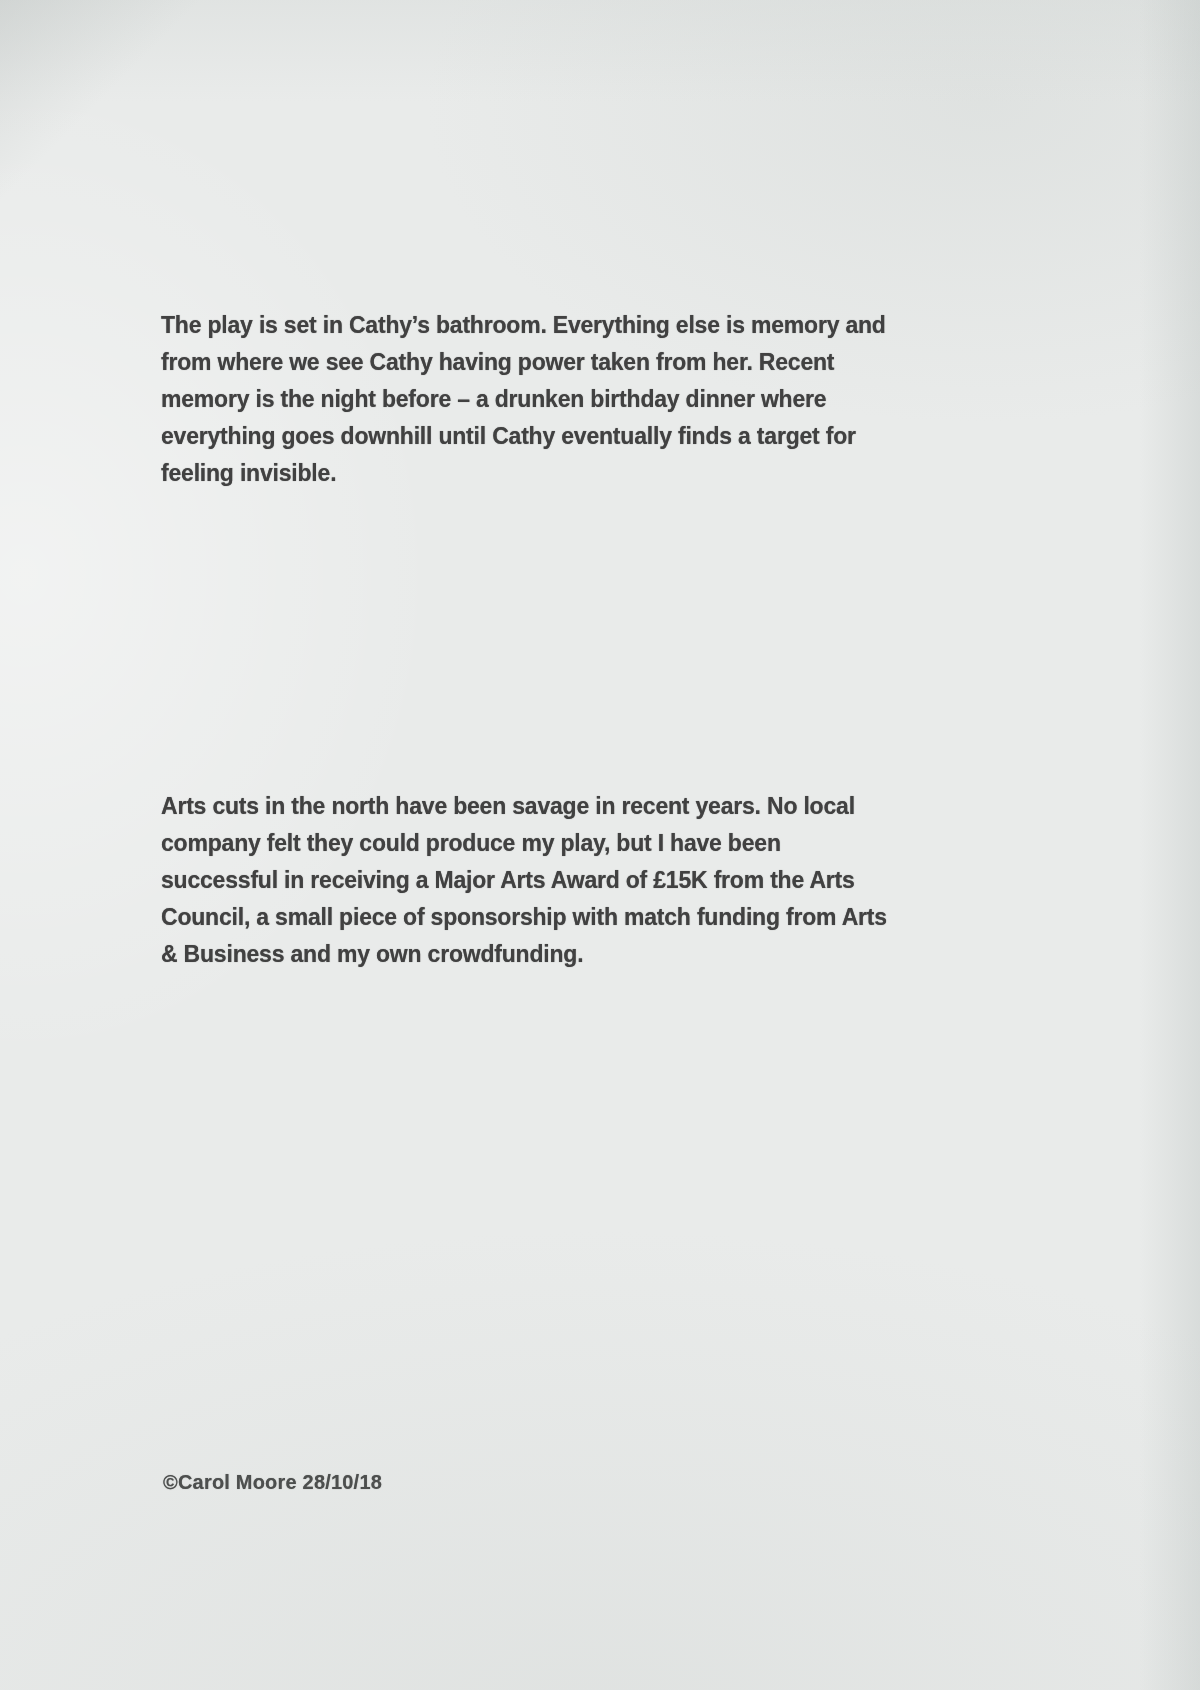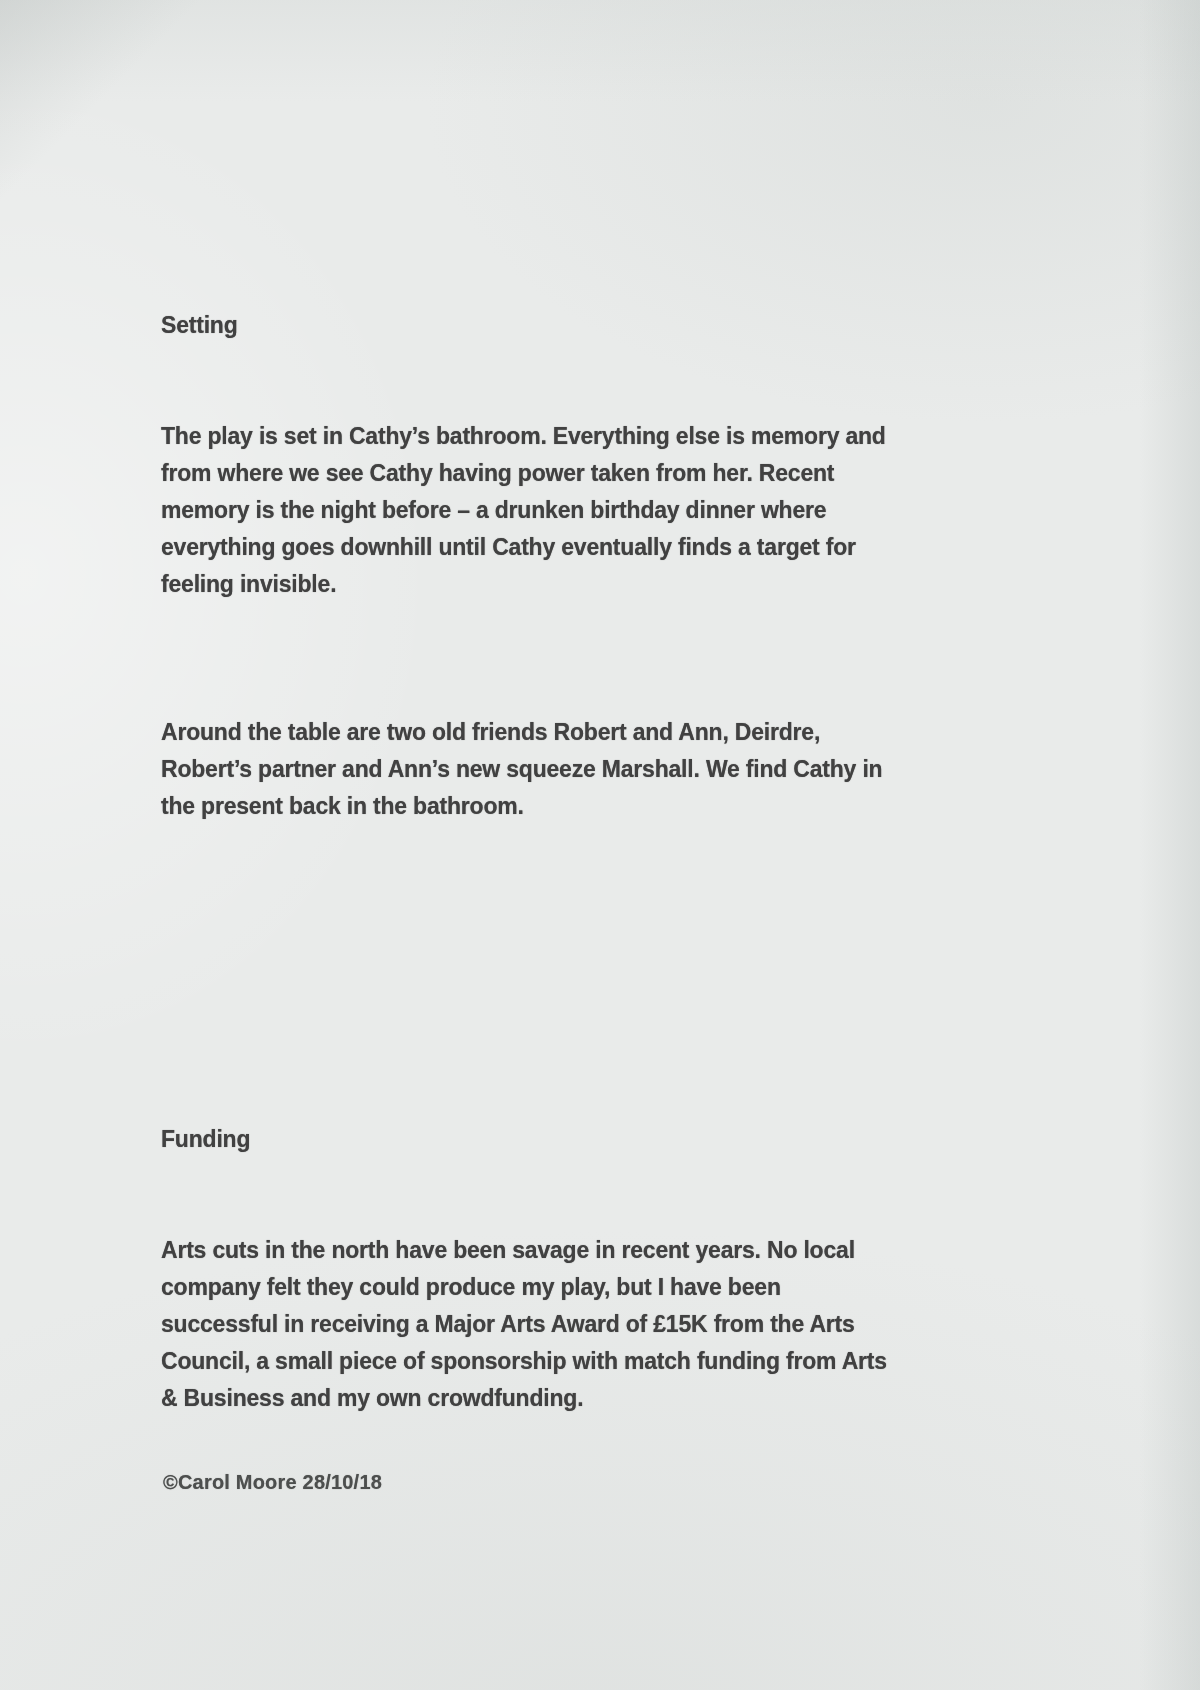--- a/index.html
+++ b/index.html
@@ -61,33 +61,28 @@
   }
 </style>
 </head>
 <body>
 
 <div class="paper">
 
   <div class="content">
 
     <section class="doc-section">
-      <h2 class="doc-heading">Setting</h2>
       <p class="doc-paragraph"><span>The play is set in Cathy’s bathroom. Everything else is memory and
 from where we see Cathy having power taken from her. Recent
 memory is the night before – a drunken birthday dinner where
 everything goes downhill until Cathy eventually finds a target for
 feeling invisible.</span></p>
-      <p class="doc-paragraph"><span>Around the table are two old friends Robert and Ann, Deirdre,
-Robert’s partner and Ann’s new squeeze Marshall. We find Cathy in
-the present back in the bathroom.</span></p>
     </section>
 
     <section class="doc-section">
-      <h2 class="doc-heading">Funding</h2>
       <p class="doc-paragraph"><span>Arts cuts in the north have been savage in recent years. No local
 company felt they could produce my play, but I have been
 successful in receiving a Major Arts Award of £15K from the Arts
 Council, a small piece of sponsorship with match funding from Arts
 &amp; Business and my own crowdfunding.</span></p>
     </section>
 
     <section class="doc-section">
       
       

